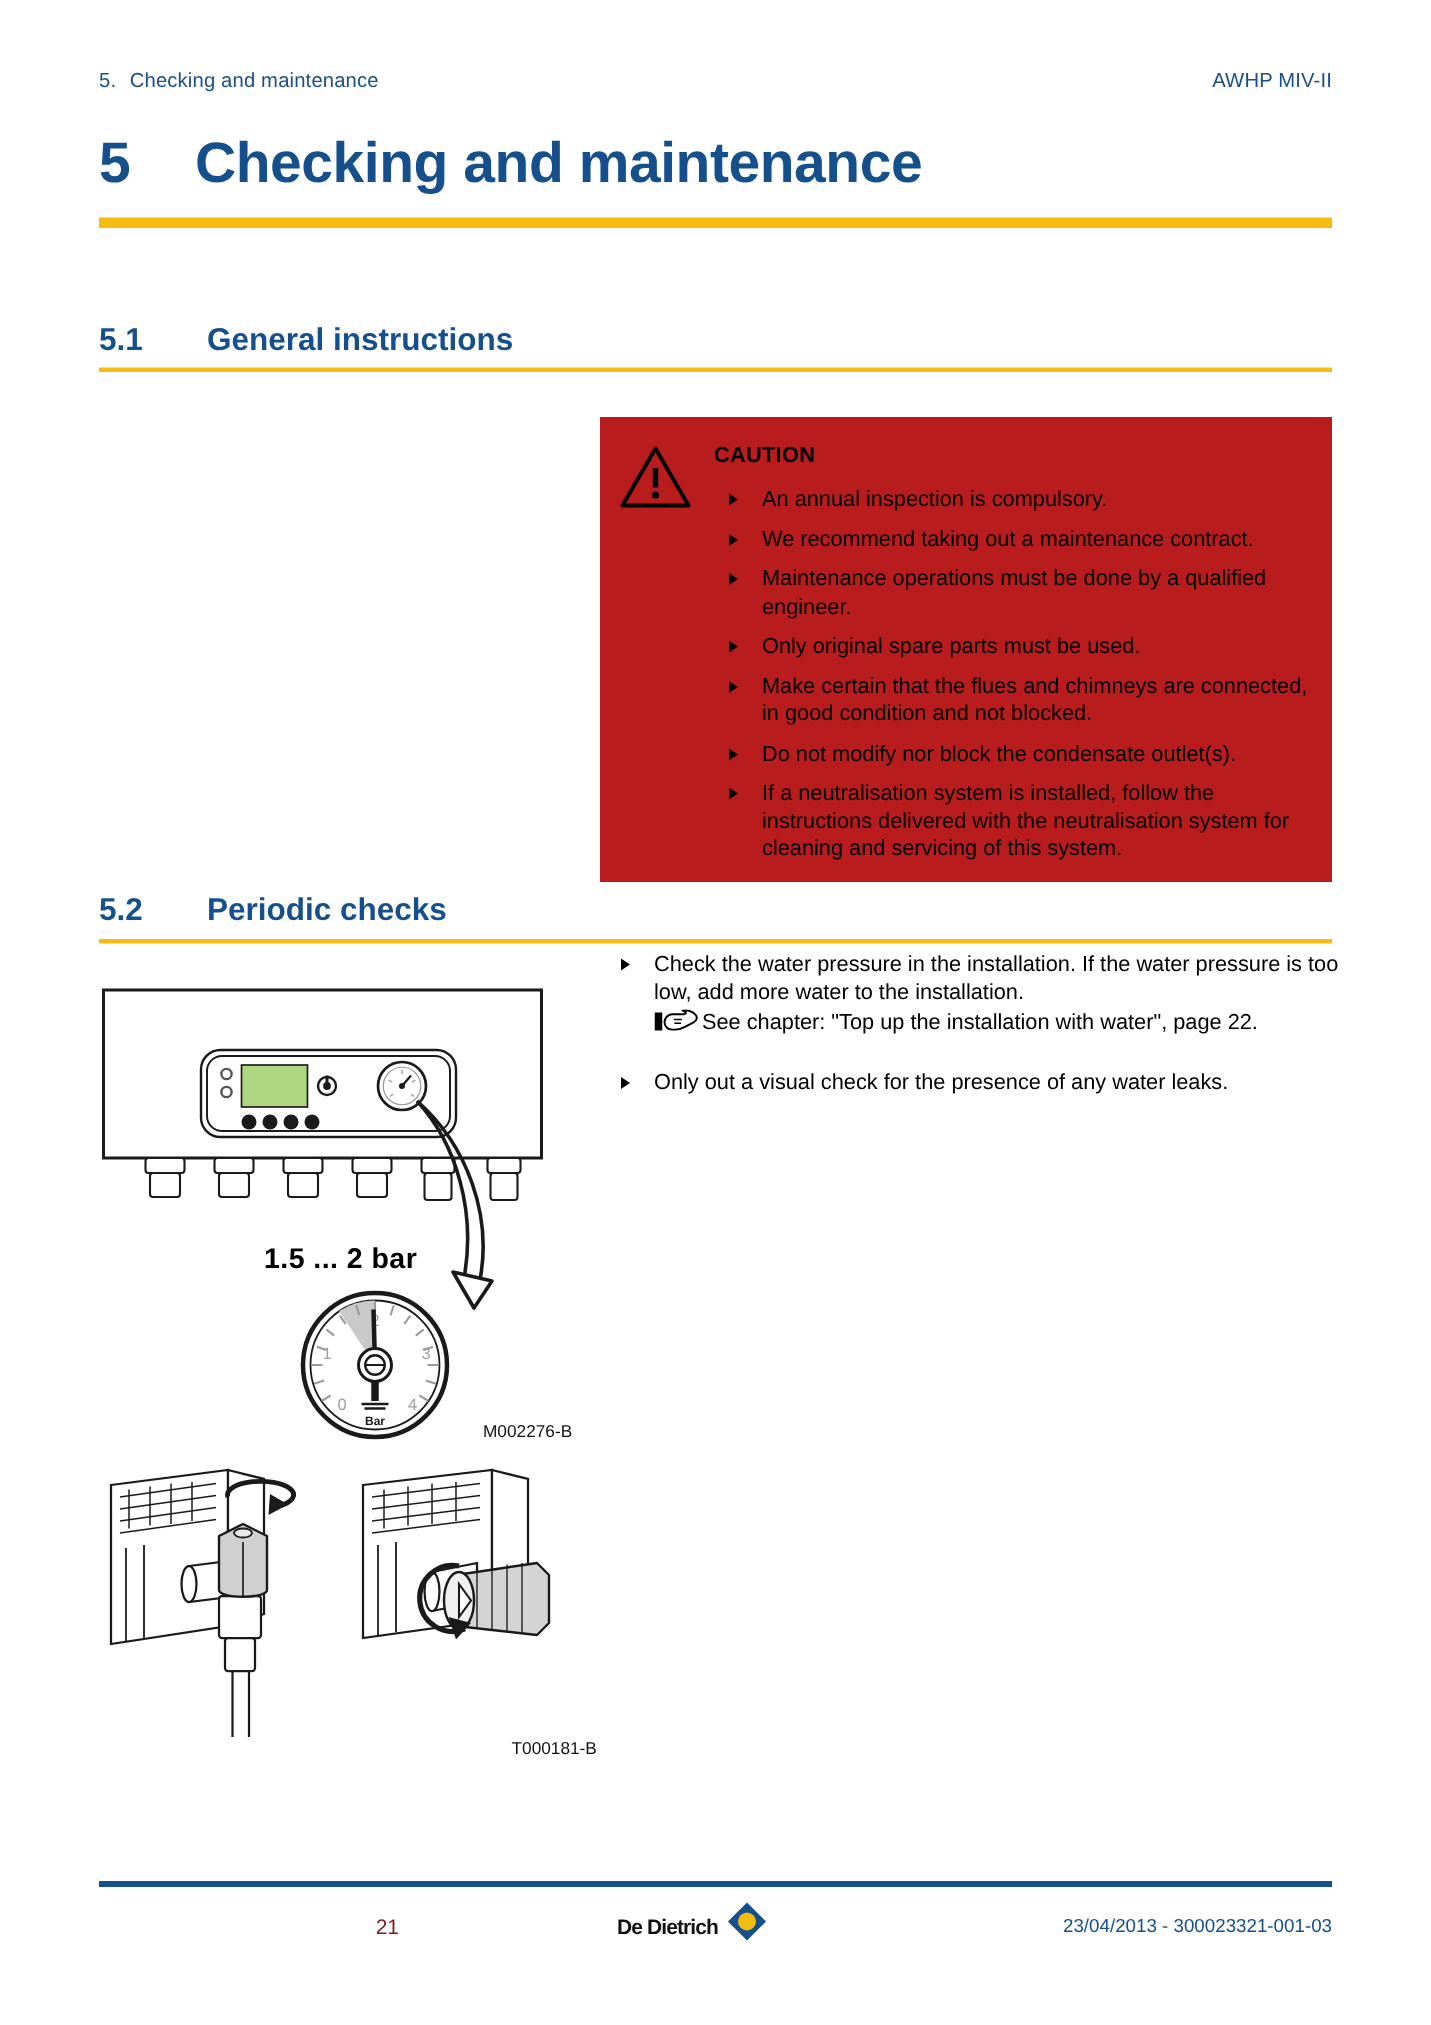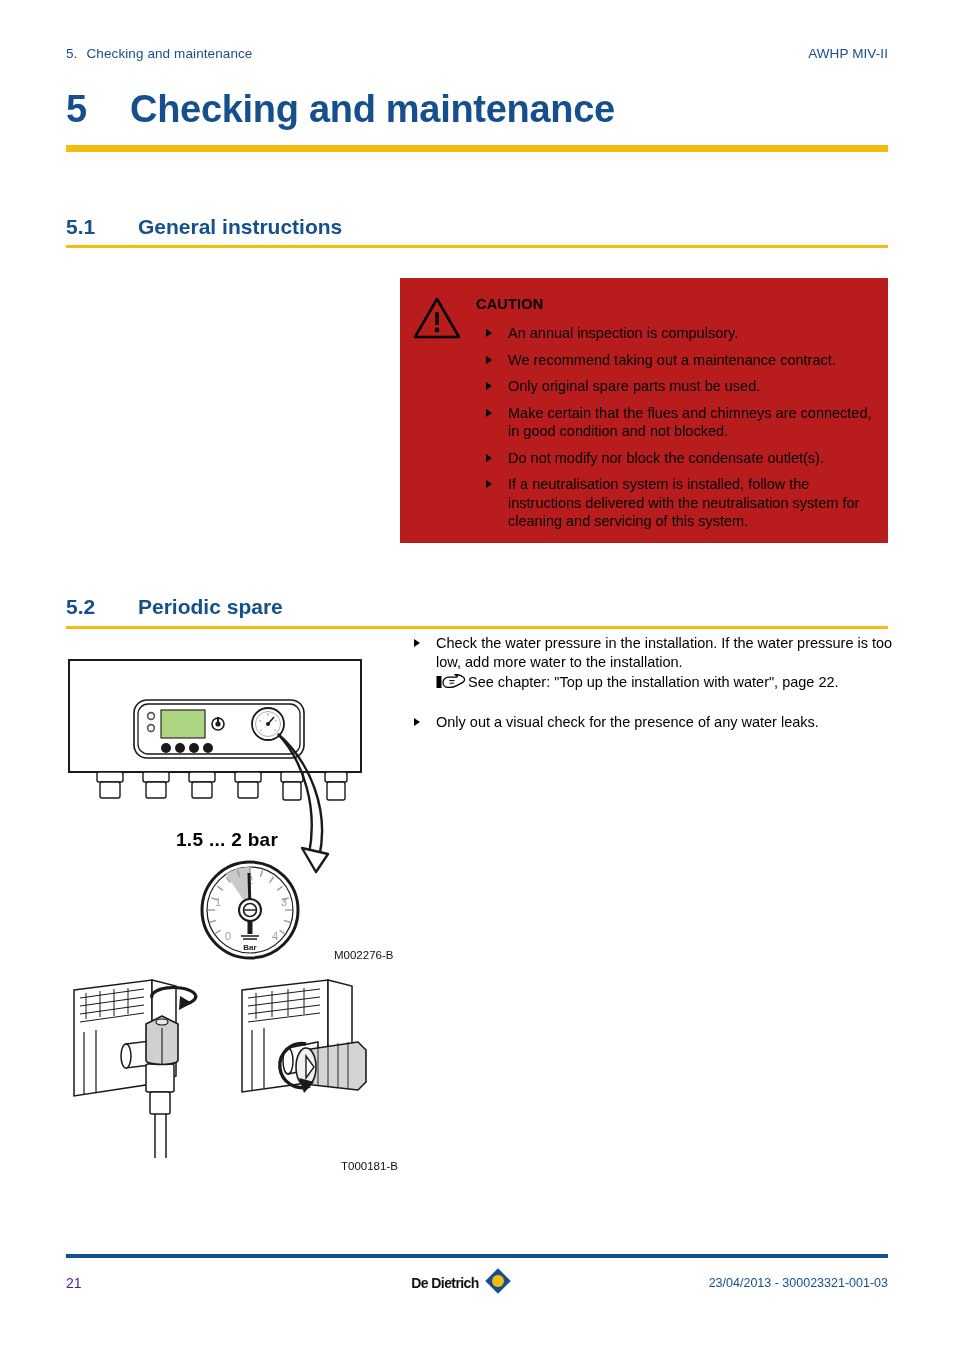--- a/index.html
+++ b/index.html
@@ -102,21 +102,21 @@
 
   
   .footer-rule {
     position: absolute; left: 66px; top: 1254px; width: 822px; height: 4px;
     background: #15508c;
   }
   .footer {
     position: absolute; left: 66px; top: 1266px; width: 822px;
     display: flex; align-items: center; justify-content: space-between;
   }
-  .pageno { font-size: 14px; color: #4c1d95; width: 200px; }
+  .pageno { font-size: 14px; color: #7f1d1d; width: 200px; text-align: right; }
   .logo { display: flex; align-items: center; gap: 4px; }
   .logo-text { font-size: 14px; font-weight: bold; letter-spacing: -0.6px; color: #111; }
   .docref { font-size: 12.5px; color: #15508c; width: 230px; text-align: right; }
 </style>
 </head>
 <body>
 
 <div class="page">
 
   <div class="running-head">
@@ -145,31 +145,32 @@
         <path d="M25 3 L47 41 L3 41 Z" fill="none" stroke="#000" stroke-width="2.6" stroke-linejoin="round"></path>
         <rect x="23.2" y="16" width="3.6" height="13" fill="#000"></rect>
         <circle cx="25" cy="34" r="2.4" fill="#000"></circle>
       </svg>
     </div>
     <div class="caution-body">
       <div class="caution-title">CAUTION</div>
       <ul class="bullets">
         <li><span class="tri"></span><span>An annual inspection is compulsory.</span></li>
         <li><span class="tri"></span><span>We recommend taking out a maintenance contract.</span></li>
+        <li><span class="tri"></span><span>Maintenance operations must be done by a qualified engineer.</span></li>
         <li><span class="tri"></span><span>Only original spare parts must be used.</span></li>
         <li><span class="tri"></span><span>Make certain that the flues and chimneys are connected, in good condition and not blocked.</span></li>
         <li><span class="tri"></span><span>Do not modify nor block the condensate outlet(s).</span></li>
         <li><span class="tri"></span><span>If a neutralisation system is installed, follow the instructions delivered with the neutralisation system for cleaning and servicing of this system.</span></li>
       </ul>
     </div>
   </div>
 
   <div class="section" style="top:595px;">
     <span class="num">5.2</span>
-    <span>Periodic spare</span>
+    <span>Periodic checks</span>
   </div>
   <div class="rule-thin" style="top:626px;"></div>
 
   <ul class="bullets body-list" style="top:634px;">
     <li>
       <span class="tri"></span>
       <span>Check the water pressure in the installation. If the water pressure is too low, add more water to the installation.</span>
       <span class="xref">
         <span class="hand">
           <svg width="30" height="16" viewBox="0 0 30 16">
@@ -281,21 +282,21 @@
 
       <circle cx="54" cy="52" r="11" fill="#fff" stroke="#1a1a1a" stroke-width="2"></circle>
       <circle cx="54" cy="52" r="6.5" fill="#fff" stroke="#1a1a1a" stroke-width="1.6"></circle>
       <line x1="48" y1="52" x2="60" y2="52" stroke="#1a1a1a" stroke-width="1.4"></line>
 
       <rect x="51.5" y="62" width="5" height="14" fill="#1a1a1a"></rect>
       <path d="M45 78 L63 78 M47 81 L61 81" stroke="#1a1a1a" stroke-width="1.6"></path>
       <text x="54" y="92" font-family="Liberation Sans, sans-serif" font-size="8" font-weight="bold" fill="#1a1a1a" text-anchor="middle">Bar</text>
     </svg>
   </div>
-  <div class="fig-caption" style="left:334px; top:949px;">M002276-B</div>
+  <div class="fig-caption" style="left:322px; top:949px;">M002276-B</div>
 
   <div class="fig" style="left:66px; top:972px; width:330px; height:200px;">
     <svg width="330" height="200" viewBox="0 0 330 200">
 
       <g fill="#fff" stroke="#1a1a1a" stroke-width="1.5">
         <path d="M8 18 L86 8 L86 112 L8 124 Z"></path>
         <path d="M86 8 L110 14 L110 104 L86 112 Z"></path>
       </g>
       <g stroke="#1a1a1a" stroke-width="1" fill="none">
         <path d="M14 26 L78 17"></path>

